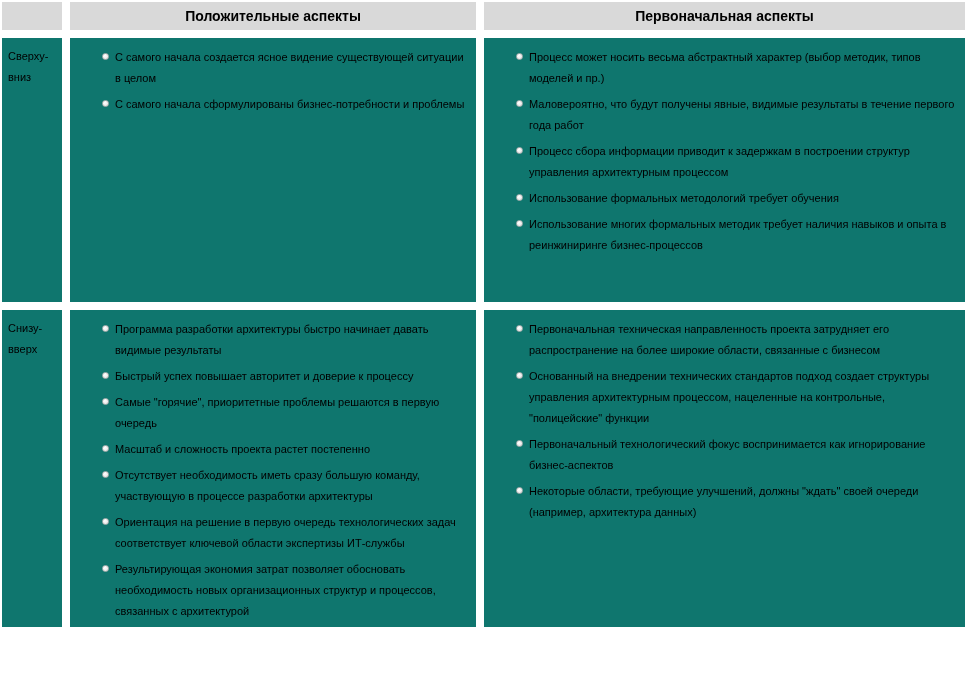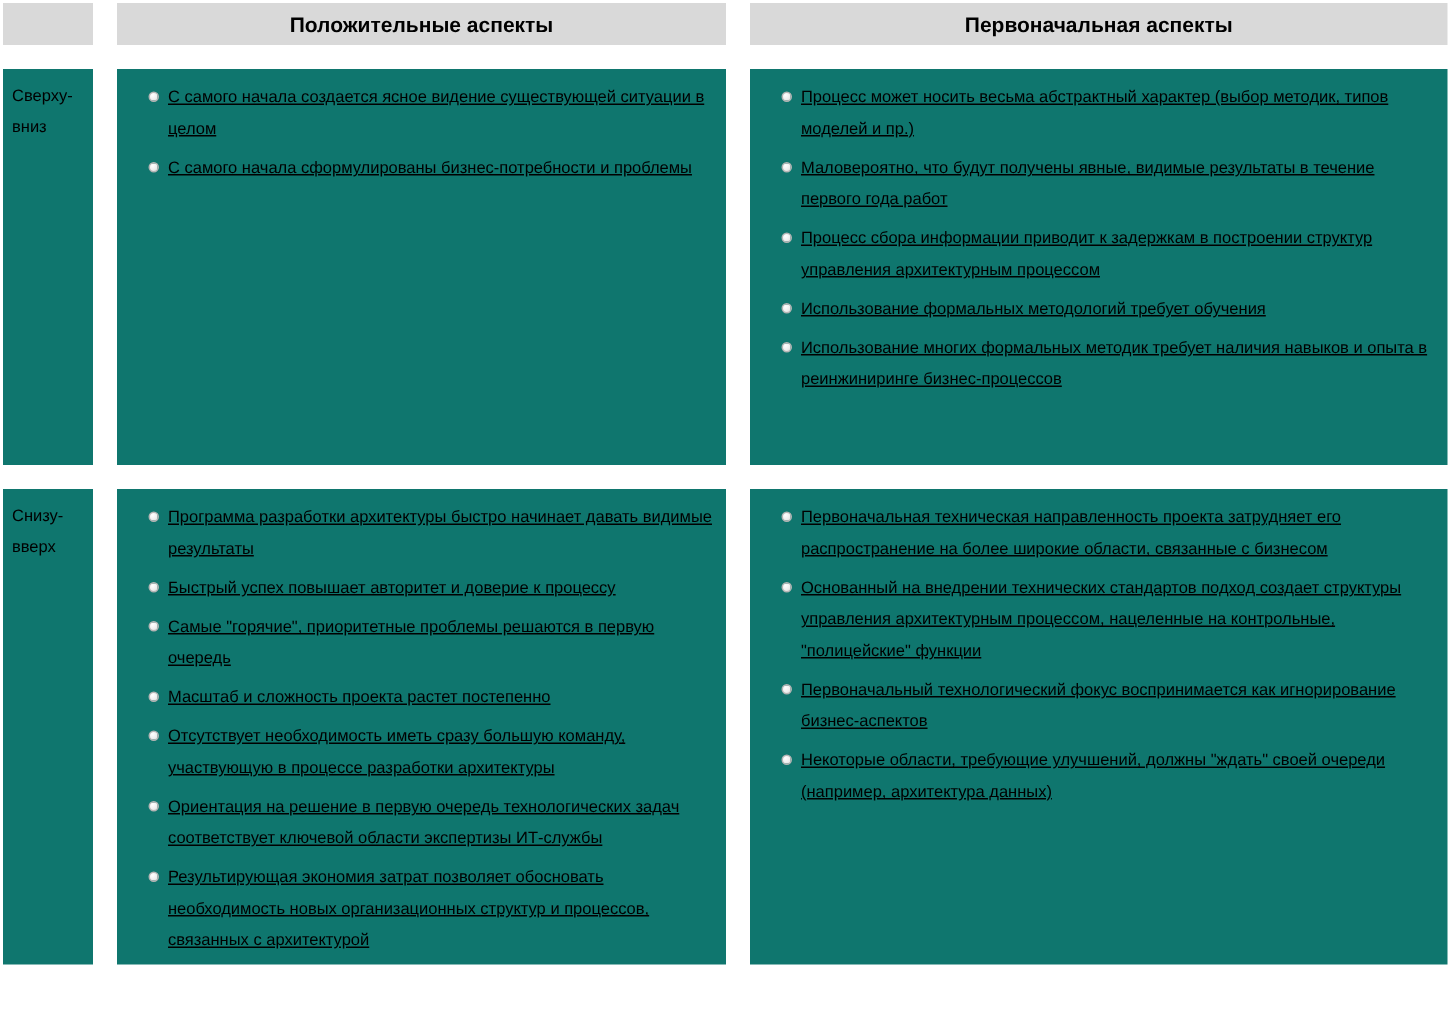--- a/index.html
+++ b/index.html
@@ -8,21 +8,21 @@
     width: 967px; height: 684px; overflow: hidden;
     background: #ffffff;
     font-family: "Liberation Sans", "DejaVu Sans", sans-serif;
     color: #000000;
     -webkit-font-smoothing: antialiased;
   }
   .tbl {
     display: grid;
     grid-template-columns: 60px 406px 1fr;
     grid-template-rows: 28px 264px auto;
-    gap: 16px;
+    gap: 8px;
     padding: 2px;
     width: 967px;
   }
   .hcell {
     background: #d9d9d9;
     display: flex; align-items: center; justify-content: center;
     font-weight: bold; font-size: 14px;
   }
   .cell {
     background: #0f766e;
@@ -32,22 +32,21 @@
   .rowlabel {
     padding: 8px 2px 0 6px;
   }
   ul.aspects {
     margin: 0; padding: 9px 8px 0 0;
     list-style: none;
   }
   ul.aspects li {
     position: relative;
     padding-left: 34px;
-    margin: 0 0 5px 0;
-    text-decoration: underline;
+    margin: 0 0 5px 11px;
   }
   .bullet {
     position: absolute;
     left: 21px; top: 6px;
     width: 7px; height: 7px;
     border: 1px solid #b5b5b5;
     border-radius: 50%;
     background: radial-gradient(circle at 35% 30%, #ffffff 0%, #efefef 55%, #d8d8d8 100%);
   }
 </style>

